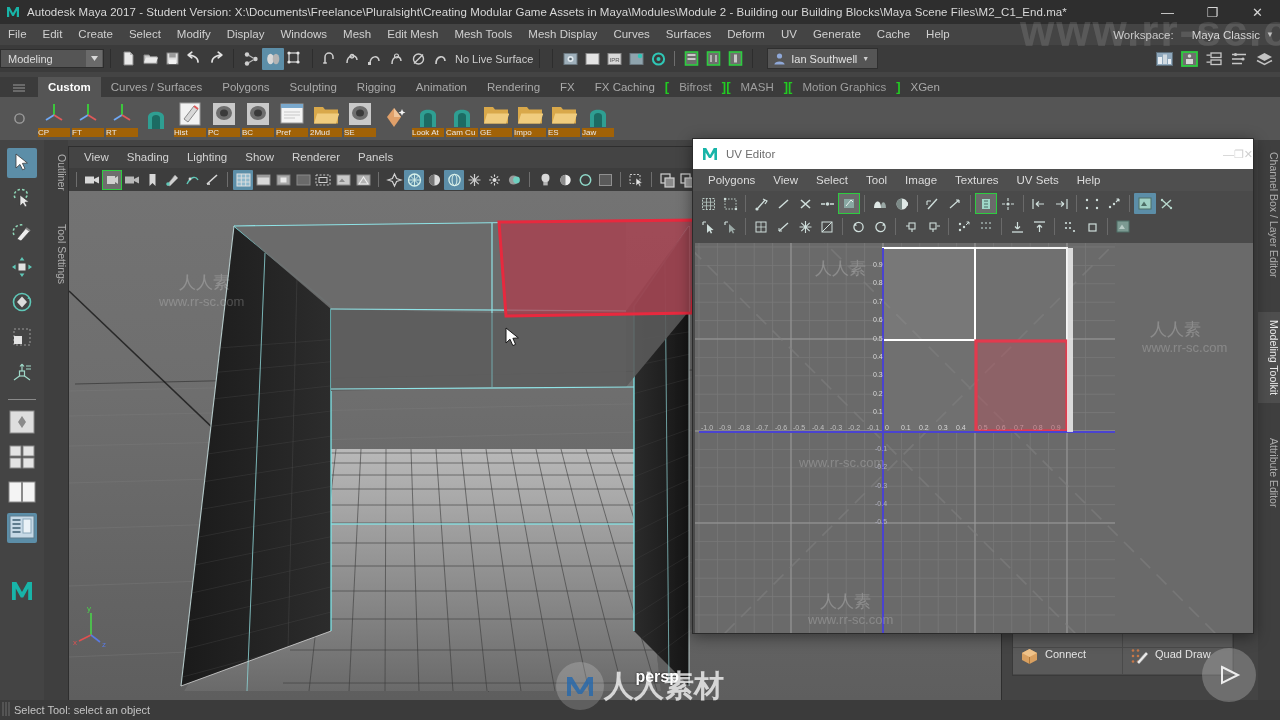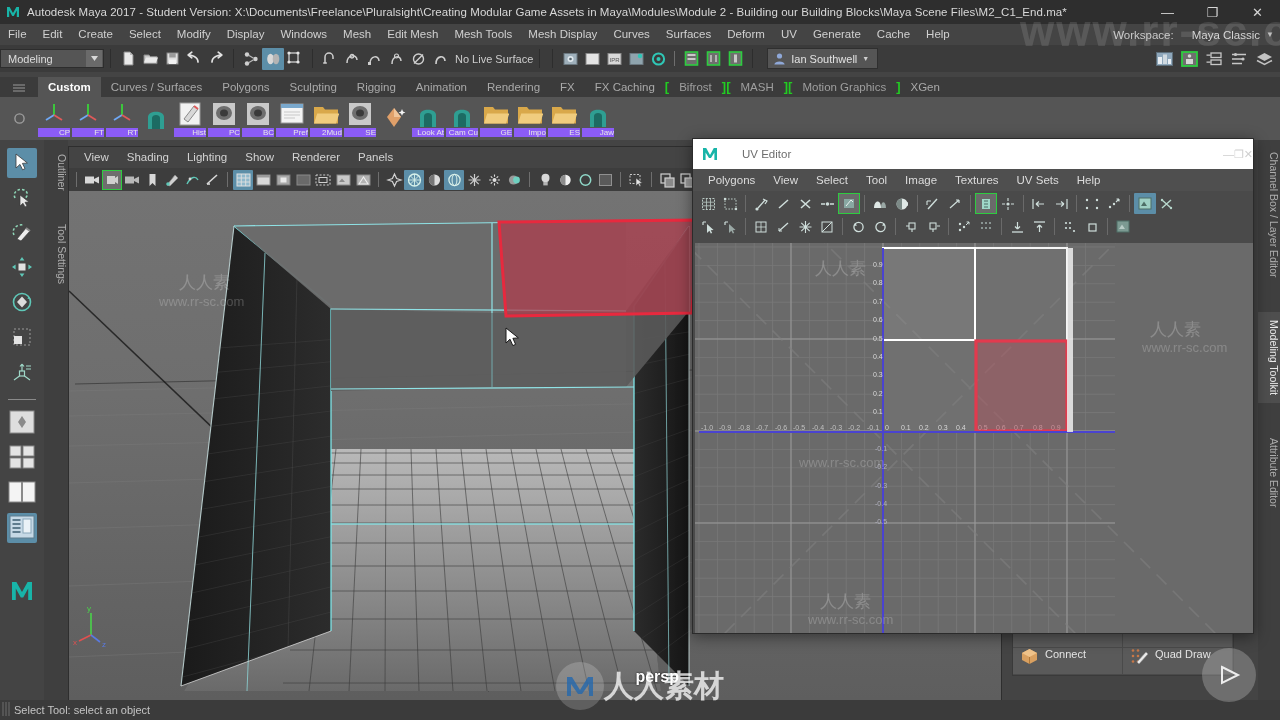--- a/index.html
+++ b/index.html
@@ -98,22 +98,22 @@
   #shelf-body {
     position:absolute; left:0; top:97px; width:1280px; height:43px; background:#555555;
     display:flex; align-items:center;
   }
   #shelf-body .gripper2 { width:38px; height:43px; display:flex;align-items:center;justify-content:center; }
   .shelf-item {
     width:32px; height:40px; margin-right:2px; position:relative; flex:none;
     display:flex; flex-direction:column; align-items:center; justify-content:flex-start;
   }
   .shelf-item .lbl {
-    position:absolute; bottom:2px; left:0; width:32px; text-align:right;
-    font-size:8px; color:#e8e8e8; background:#8b5cf6; line-height:9px;
+    position:absolute; bottom:2px; left:0; width:32px; text-align:left;
+    font-size:8px; color:#e8e8e8; background:#a16207; line-height:9px;
     overflow:hidden; white-space:nowrap;
   }
   .shelf-item .gfx { margin-top:2px; }
 
   
   #toolbox {
     position:absolute; left:0; top:140px; width:44px; height:560px; background:#444444;
     display:flex; flex-direction:column; align-items:center; padding-top:8px;
   }
   .tbtn { width:30px; height:30px; margin-bottom:5px; display:flex;align-items:center;justify-content:center;
@@ -177,21 +177,21 @@
   }
   #marking-menu .mmi.dim { color:#808080; }
 
   
   #uv-window {
     position:absolute; left:692px; top:138px; width:562px; height:496px;
     background:#4a4a4a; border:1px solid #2b2b2b;
     box-shadow: 0 3px 14px rgba(0,0,0,0.45);
   }
   #uv-title {
-    height:30px; background:#ffffff; display:flex; align-items:center;gap:16px;
+    height:30px; background:#ffffff; display:flex; align-items:center;
   }
   #uv-title .uvm { width:16px;height:16px;margin-left:9px;margin-right:8px; position:relative; }
   #uv-title .t { font-size:11.5px; color:#6e6e6e; }
   #uv-title .wb { margin-left:auto; display:flex; }
   #uv-menubar {
     height:22px; background:#4f4f4f; display:flex; align-items:center; padding-left:6px;
   }
   #uv-menubar .um { padding:0 9px; font-size:11.5px; color:#dcdcdc; line-height:22px; }
   #uv-toolbar {
     height:48px; background:#4a4a4a; display:flex; flex-direction:column;

